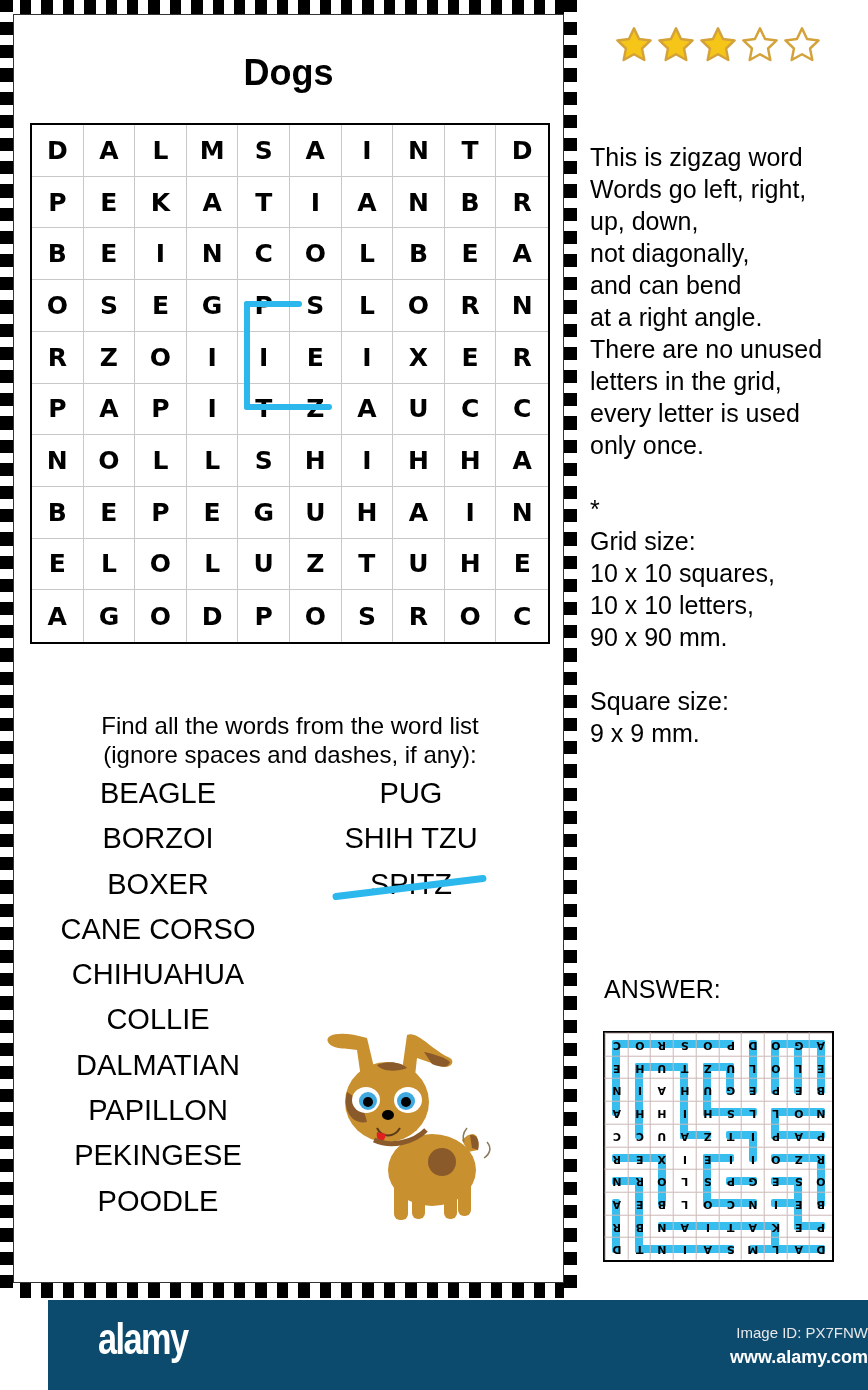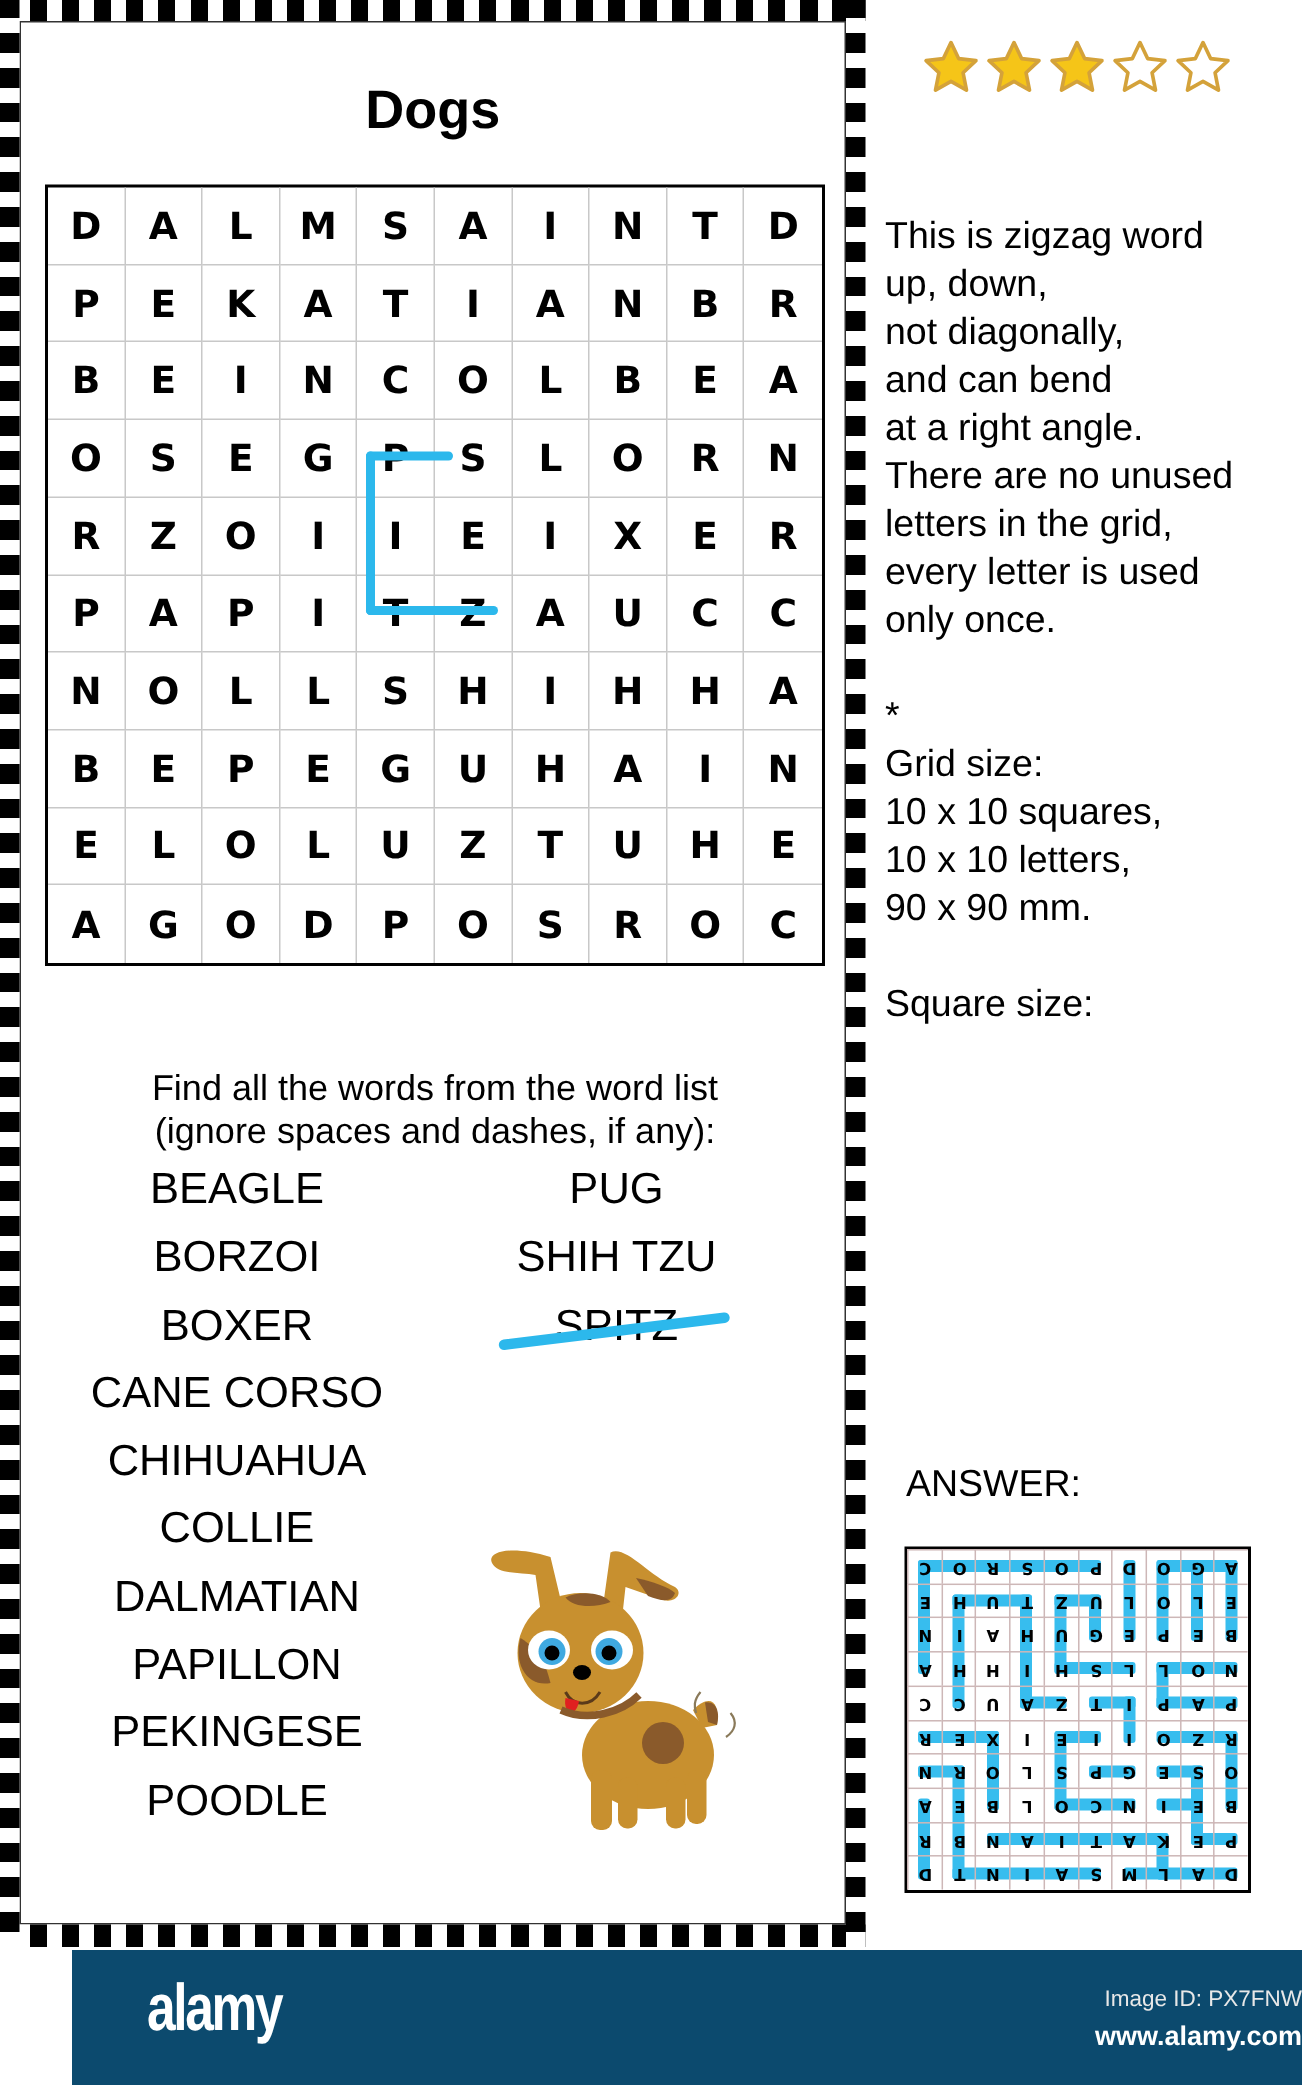--- a/index.html
+++ b/index.html
@@ -231,36 +231,38 @@
     <svg class="star" viewBox="0 0 24 24">
       <path d="M12 2.5l2.9 6.1 6.6.8-4.9 4.6 1.3 6.6L12 17.3l-5.9 3.3 1.3-6.6-4.9-4.6 6.6-.8z" fill="#fff" stroke="#d4a23a" stroke-width="1.4" stroke-linejoin="round"></path>
     </svg>
     <svg class="star" viewBox="0 0 24 24">
       <path d="M12 2.5l2.9 6.1 6.6.8-4.9 4.6 1.3 6.6L12 17.3l-5.9 3.3 1.3-6.6-4.9-4.6 6.6-.8z" fill="#fff" stroke="#d4a23a" stroke-width="1.4" stroke-linejoin="round"></path>
     </svg>
   </div>
 
 <div class="desc" id="desc">
     <span class="p">This is zigzag word</span>
+    <span class="p">Words go left, right,</span>
     <span class="p">up, down,</span>
     <span class="p">not diagonally,</span>
     <span class="p">and can bend</span>
     <span class="p">at a right angle.</span>
     <span class="p">There are no unused</span>
     <span class="p">letters in the grid,</span>
     <span class="p">every letter is used</span>
     <span class="p">only once.</span>
     <span class="p">&nbsp;</span>
     <span class="p">*</span>
     <span class="p">Grid size:</span>
     <span class="p">10 x 10 squares,</span>
     <span class="p">10 x 10 letters,</span>
     <span class="p">90 x 90 mm.</span>
     <span class="p">&nbsp;</span>
     <span class="p">Square size:</span>
+    <span class="p">9 x 9 mm.</span>
   </div>
 
 <div class="answer-label">ANSWER:</div>
 <div class="answer-grid" id="agrid">
     <div class="acell">C</div>
     <div class="acell">O</div>
     <div class="acell">R</div>
     <div class="acell">S</div>
     <div class="acell">O</div>
     <div class="acell">P</div>

